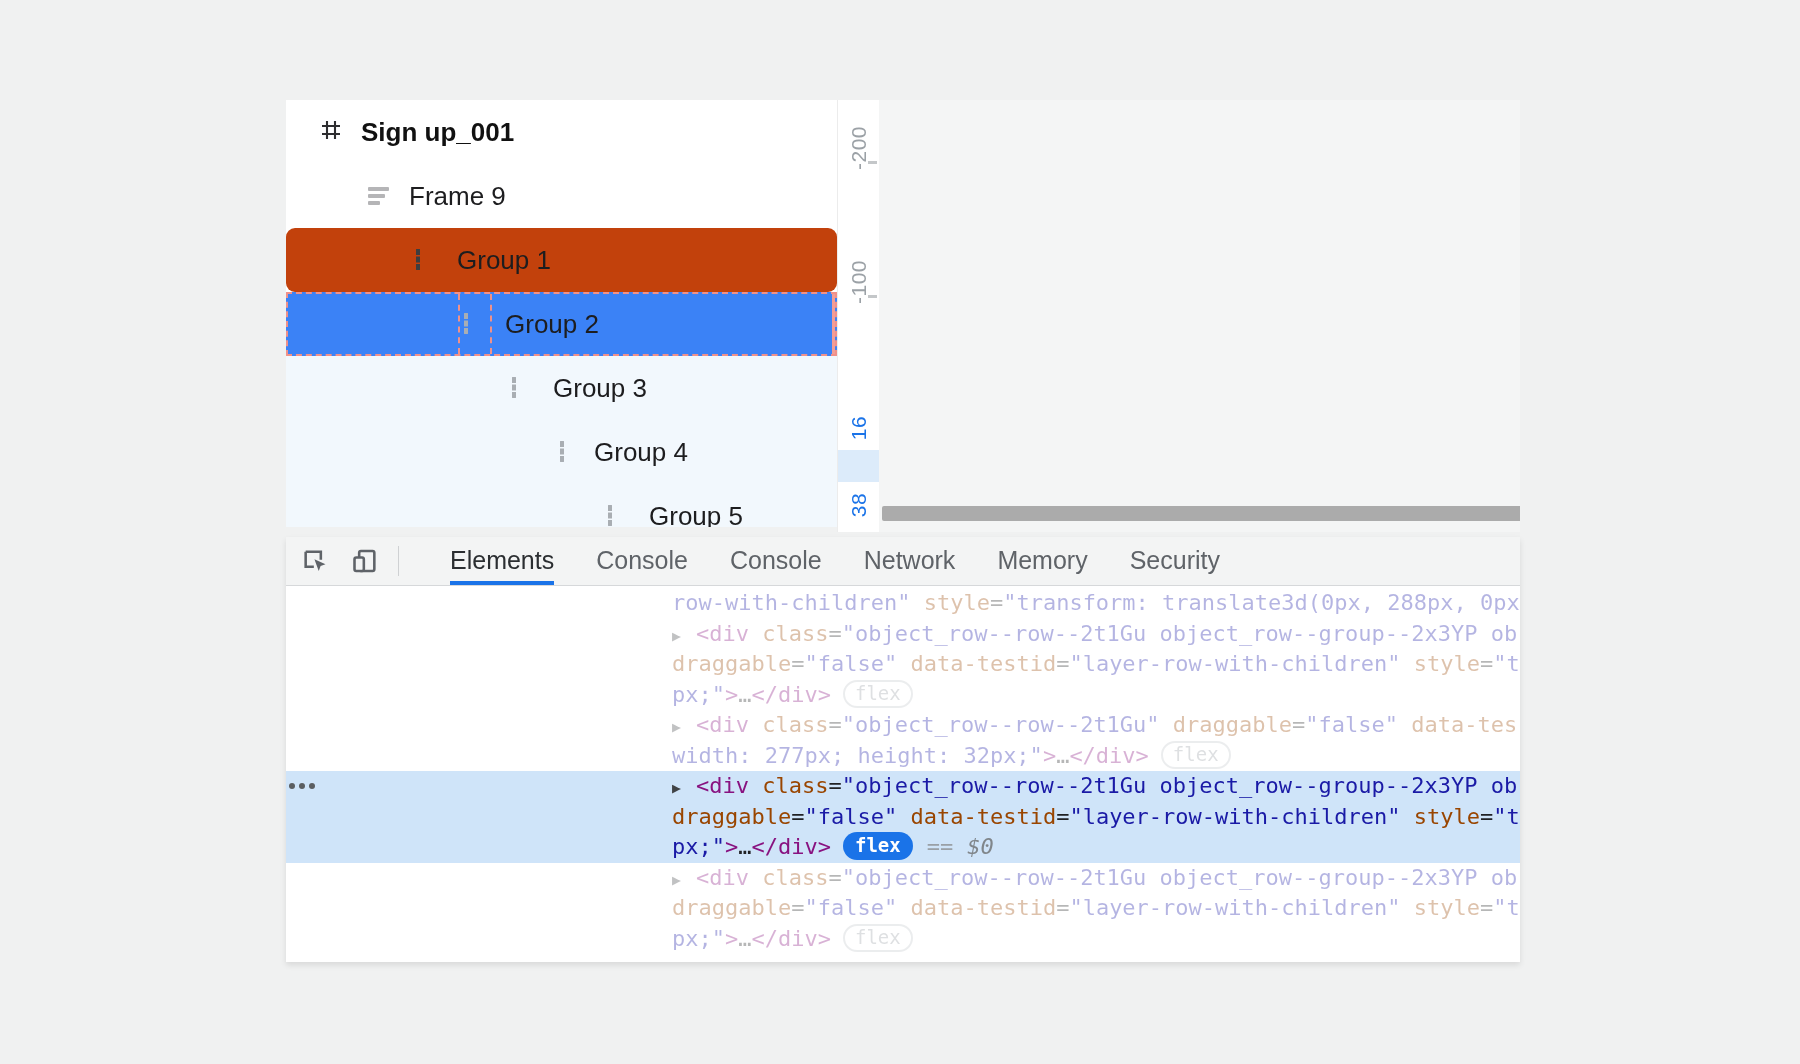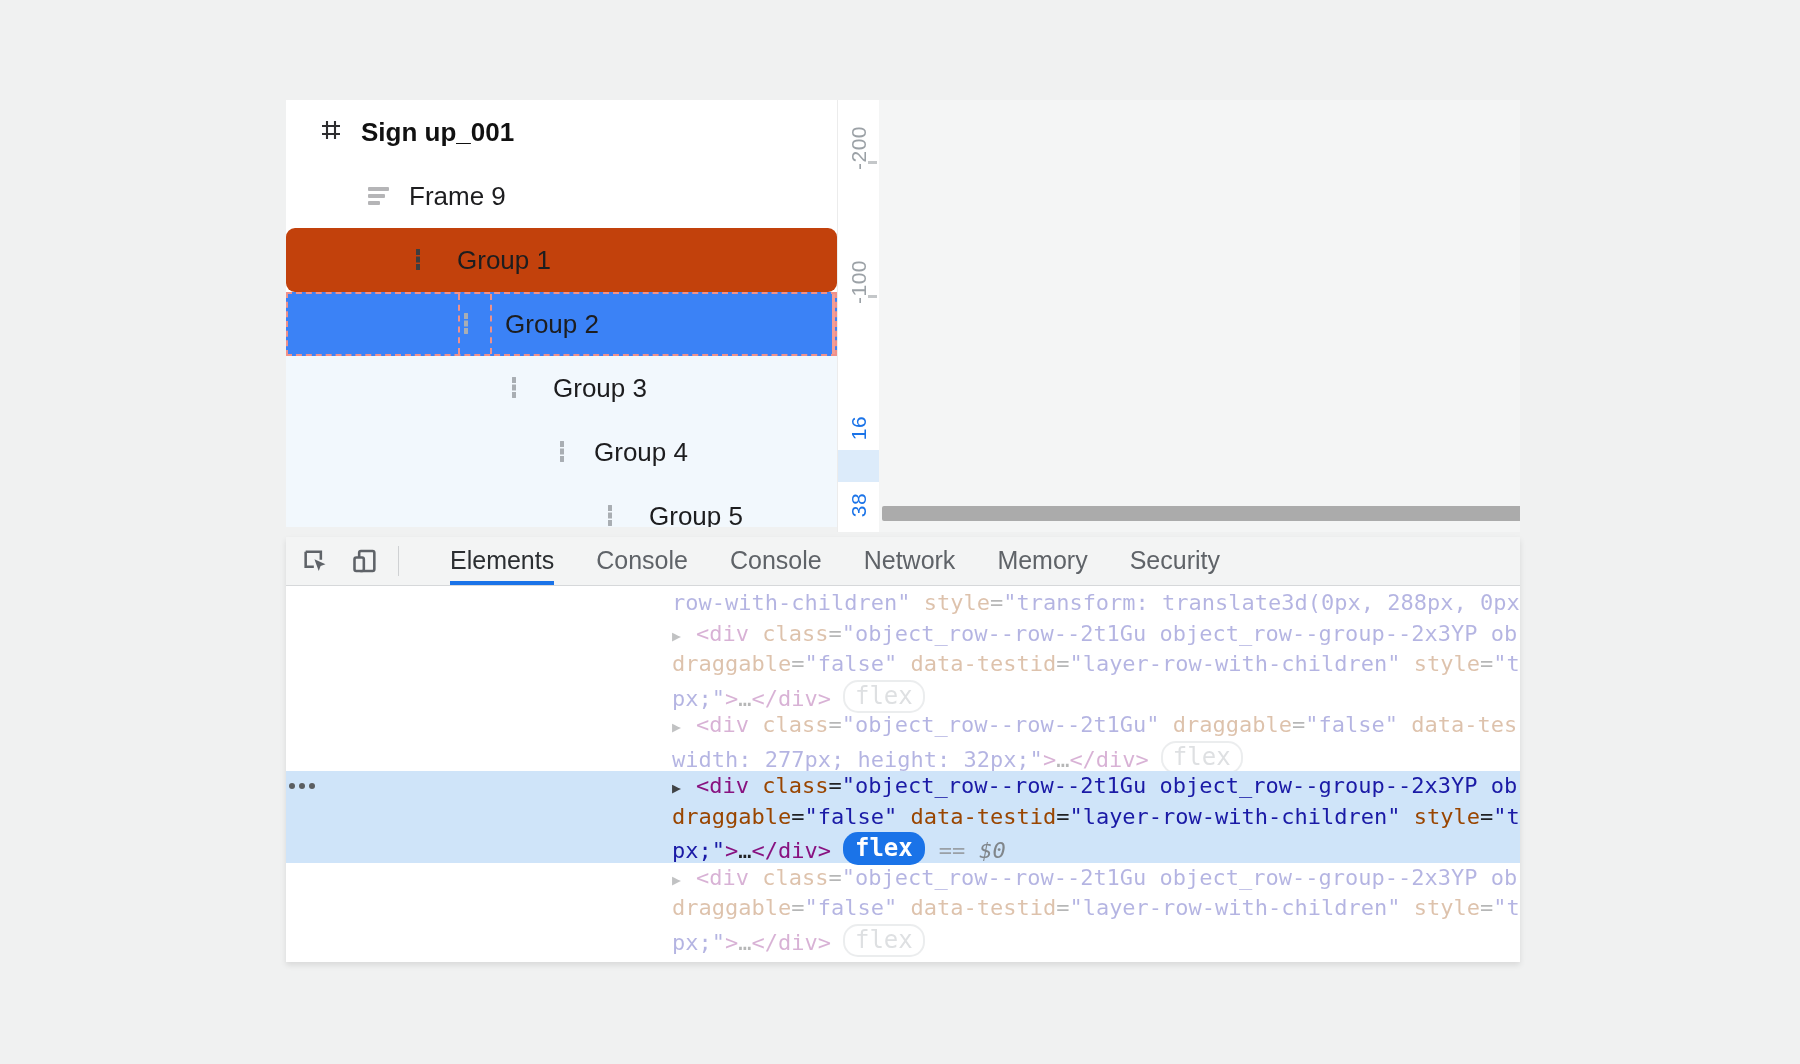--- a/index.html
+++ b/index.html
@@ -55,21 +55,21 @@
   .code-block.dim{opacity:.32;}
   .code-block.sel{background:#cfe4f9;}
   .code-line{white-space:pre;padding-left:386px;height:30.5px;}
   .tri{display:inline-block;width:24px;font-size:15px;color:#404346;}
   .tok-tag{color:#881280;}
   .tok-attr{color:#994500;}
   .tok-val{color:#1a1aa6;}
   .tok-pl{color:#202124;}
   .tok-eq{color:#9aa0a6;margin-left:14px;}
   .tok-ref{color:#80868b;font-style:italic;margin-left:14px;}
-  .badge{display:inline-block;font-size:24px;line-height:1;padding:4px 12px 5px;border-radius:15px;
+  .badge{display:inline-block;font-size:19px;line-height:1;padding:4px 12px 5px;border-radius:15px;
     margin-left:12px;vertical-align:2px;}
   .badge.on{background:#1a73e8;color:#fff;font-weight:bold;}
   .badge.off{border:2px solid #c4c8cc;color:#9aa0a6;padding:2px 10px 3px;}
   .dots{position:absolute;left:3px;top:12px;display:flex;gap:4px;}
   .dots i{width:6px;height:6px;border-radius:50%;background:#5b5e61;}
 </style>
 </head>
 <body>
 
 <div class="app">

